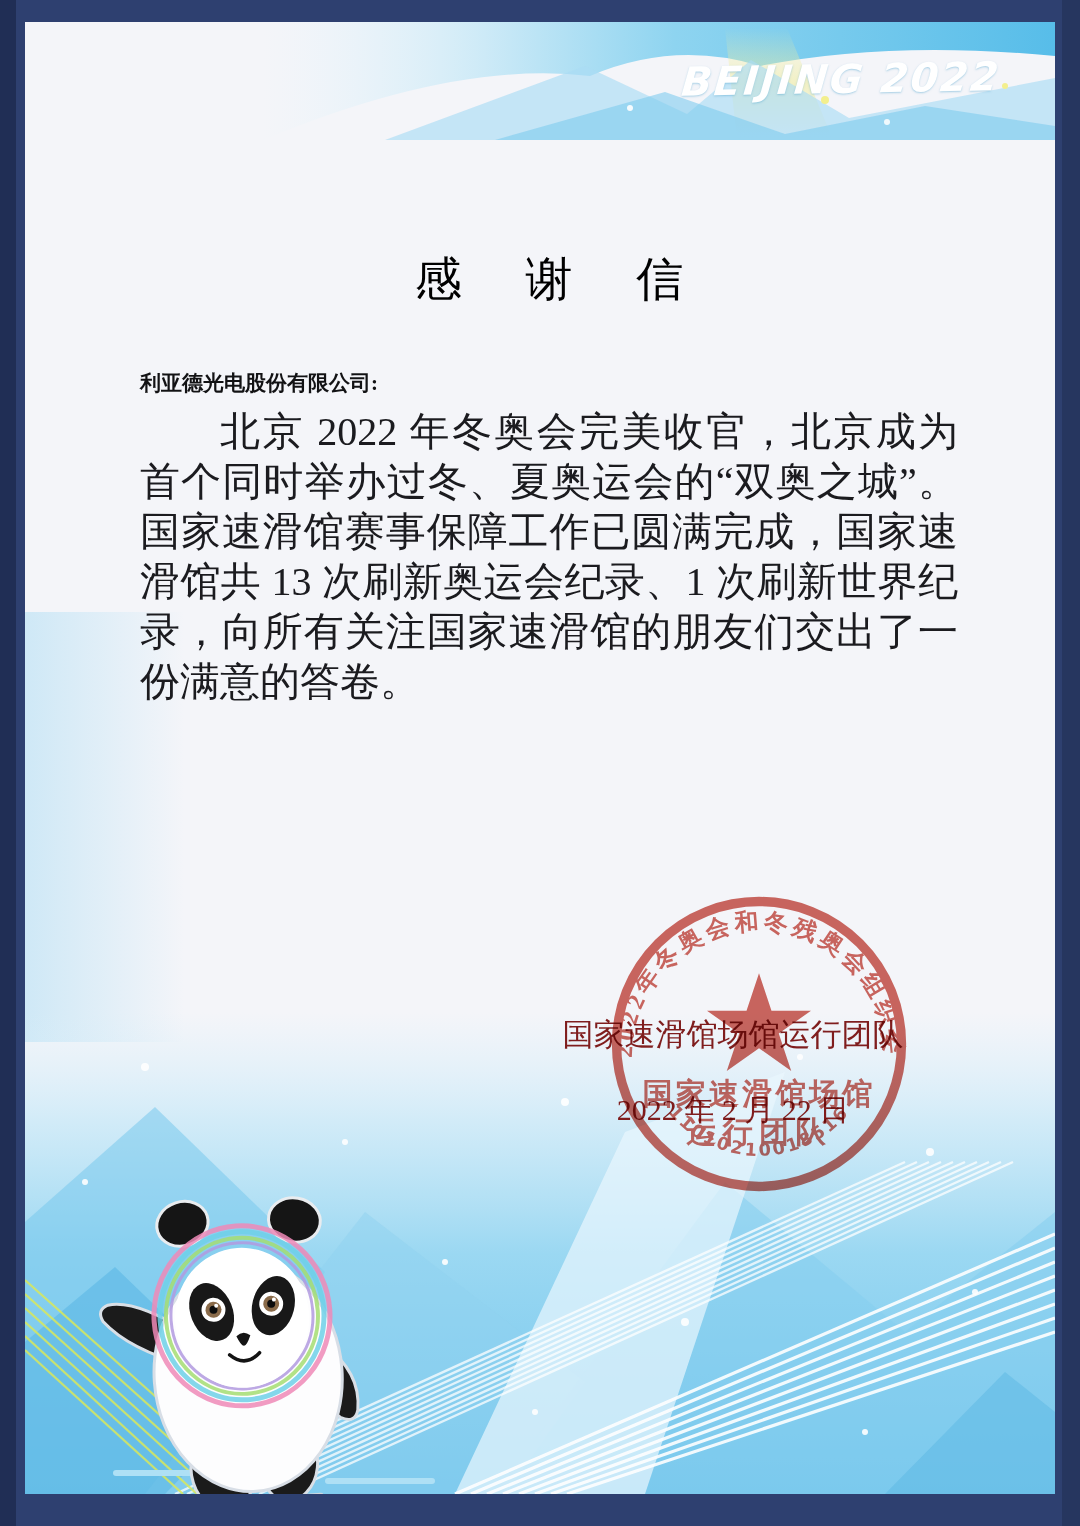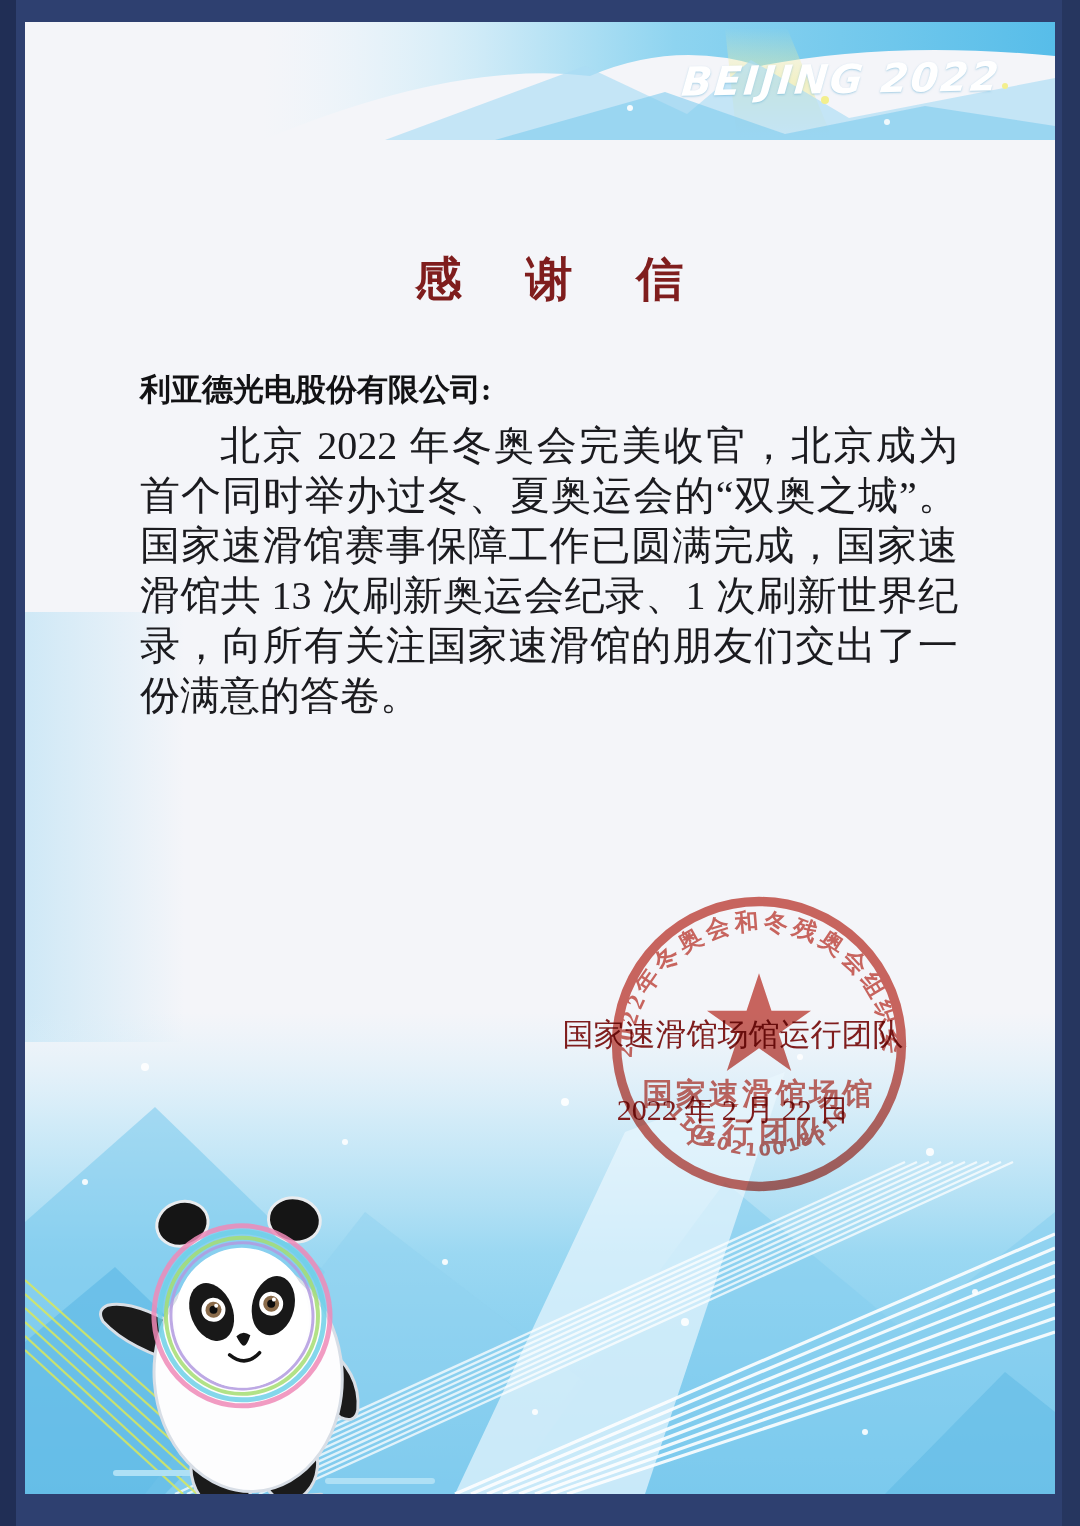--- a/index.html
+++ b/index.html
@@ -19,24 +19,24 @@
     position:absolute;right:55px;top:34px;
     font-family:"DejaVu Sans","Liberation Sans",sans-serif;
     font-style:italic;font-weight:800;font-size:40px;letter-spacing:2px;
     color:#ffffff;transform:skewX(-6deg) rotate(-1deg);
     text-shadow:0 1px 2px rgba(90,170,210,.5);
   }
   
   .content{position:relative;z-index:2;padding:0 97px 0 115px;color:#1b1b1f;}
   .title{
     margin:0;padding-top:226px;text-align:center;
-    font-size:47px;font-weight:700;letter-spacing:26px;text-indent:26px;
-    color:#7f1d1d;
-  }
-  .salutation{margin:58px 0 10px;font-size:31px;font-weight:700;color:#121214;}
+    font-size:47px;font-weight:400;letter-spacing:26px;text-indent:26px;
+    color:#000000;
+  }
+  .salutation{margin:58px 0 10px;font-size:21px;font-weight:700;color:#121214;}
   .para{margin:0 0 8px;font-size:40px;line-height:50px;text-align:justify;text-indent:2em;}
   .sign-block{
     position:absolute;left:488px;top:988px;width:440px;z-index:2;
     text-align:center;font-size:31px;color:#7f1d1d;
   }
   .sign-line{line-height:50px;}
   .date-line{line-height:50px;margin-top:25px;font-size:30px;}
   
   .seal{
     position:absolute;left:578px;top:866px;width:312px;height:312px;z-index:3;

